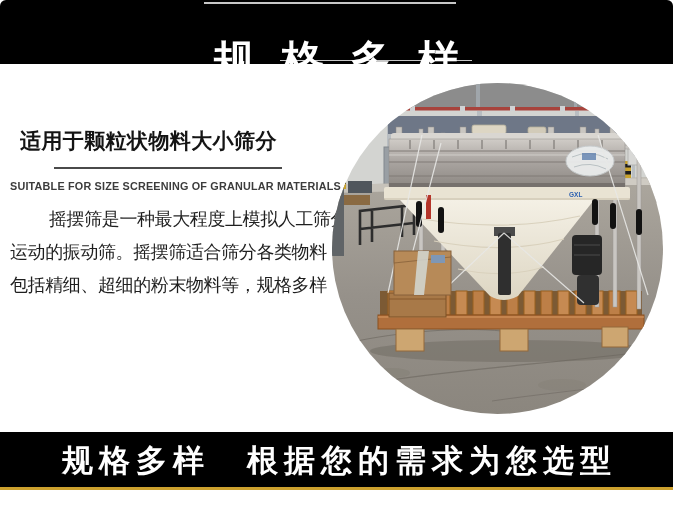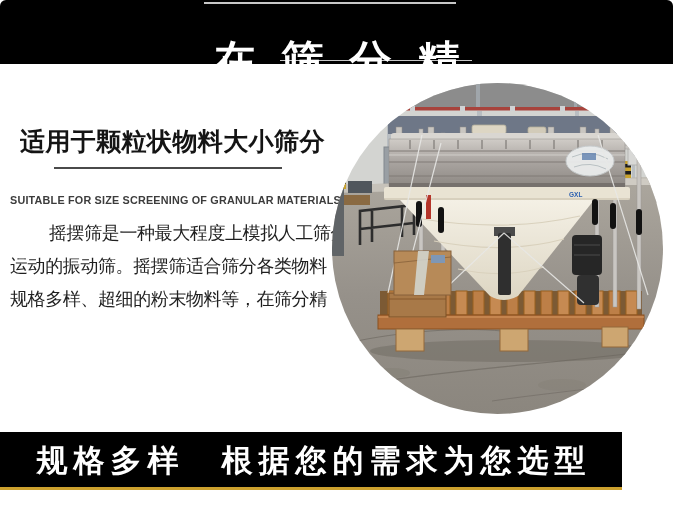--- a/index.html
+++ b/index.html
@@ -9,58 +9,58 @@
   .header{position:absolute;left:0;top:0;width:673px;height:64px;background:#000;
           border-radius:6px 6px 0 0;}
   .header .title{position:absolute;left:0;top:0;width:673px;height:64px;line-height:66px;
           text-align:center;color:#fff;font-family:"Liberation Serif", serif;font-weight:bold;
           font-size:42px;letter-spacing:26px;text-indent:26px;white-space:nowrap;}
   .orn{position:absolute;height:1.5px;background:rgba(255,255,255,.78);}
   .orn.top{left:204px;top:2px;width:252px;}
   .orn.bot{left:280px;bottom:3px;width:192px;}
   
   .left-col{position:absolute;left:10px;top:64px;width:324px;}
-  .heading{margin:60px 0 0 10px;font-size:25px;line-height:34px;font-weight:bold;color:#141414;
+  .heading{margin:60px 0 0 10px;font-size:21px;line-height:34px;font-weight:bold;color:#141414;
            letter-spacing:0.4px;white-space:nowrap;}
   .divider{margin:9px 0 0 44px;width:228px;height:2px;background:#4a4a4a;}
-  .sub-en{margin:25px 0 0 0;font-size:10.8px;font-weight:bold;color:#3c3c3c;
+  .sub-en{margin:11px 0 0 0;font-size:10.8px;font-weight:bold;color:#3c3c3c;
           letter-spacing:0.2px;white-space:nowrap;}
   .para{margin:11px 0 0 0;font-size:18px;line-height:33px;color:#1f1f1f;letter-spacing:-0.4px;}
   .para .pline{white-space:nowrap;}
   .para .pline.indent{text-indent:39px;}
   
   .photo{position:absolute;left:332px;top:83px;width:331px;height:331px;border-radius:50%;
          overflow:hidden;margin:0;}
   .photo svg{display:block;}
   
-  .footer{position:absolute;left:0;top:432px;width:622px;height:55px;background:#000;
+  .footer{position:absolute;left:0;top:432px;width:673px;height:55px;background:#000;
           border-bottom:3px solid #4d7c0f;box-sizing:content-box;}
   .footer .slogan{width:100%;height:55px;line-height:57px;text-align:center;color:#fff;
           font-family:"Liberation Serif", serif;font-weight:bold;font-size:31px;
           letter-spacing:6px;text-indent:6px;white-space:nowrap;}
 </style>
 </head>
 <body>
 
 <div class="page">
 
   <header class="header">
     <div class="orn top"></div>
-    <h1 class="title">在筛分精</h1>
+    <h1 class="title">规格多样</h1>
     <div class="orn bot"></div>
   </header>
 
   <section class="left-col">
     <h2 class="heading">适用于颗粒状物料大小筛分</h2>
     <div class="divider"></div>
     <div class="sub-en">SUITABLE FOR SIZE SCREENING OF GRANULAR MATERIALS</div>
     <div class="para">
       <div class="pline indent">摇摆筛是一种最大程度上模拟人工筛分</div>
       <div class="pline">运动的振动筛。摇摆筛适合筛分各类物料，</div>
-      <div class="pline">规格多样、超细的粉末物料等，在筛分精</div>
+      <div class="pline">包括精细、超细的粉末物料等，规格多样</div>
     </div>
   </section>
 
   <figure class="photo">
     <svg width="331" height="331" viewBox="0 0 331 331" xmlns="http://www.w3.org/2000/svg">
       <defs>
         <linearGradient id="floorG" x1="0" y1="0" x2="0" y2="1">
           <stop offset="0" stop-color="#aca79e"></stop>
             <stop offset="0.5" stop-color="#96918a"></stop>
             <stop offset="1" stop-color="#8b867e"></stop>

